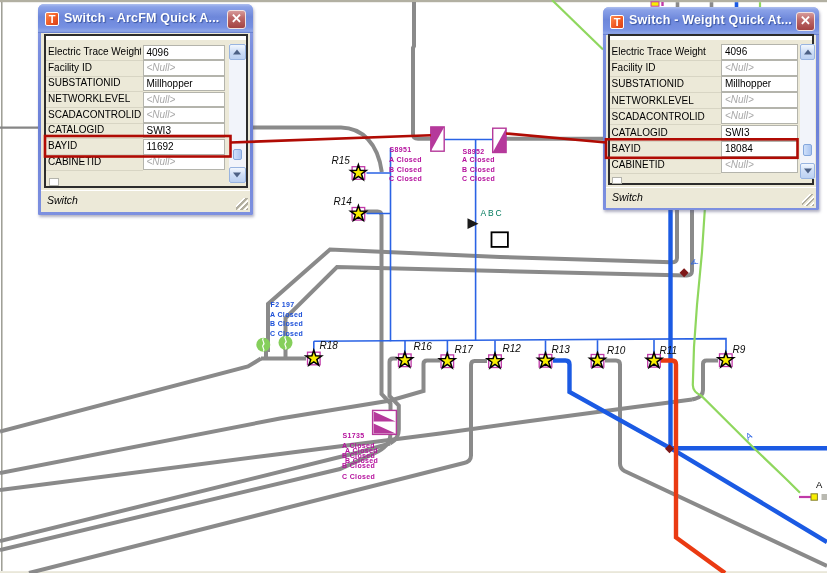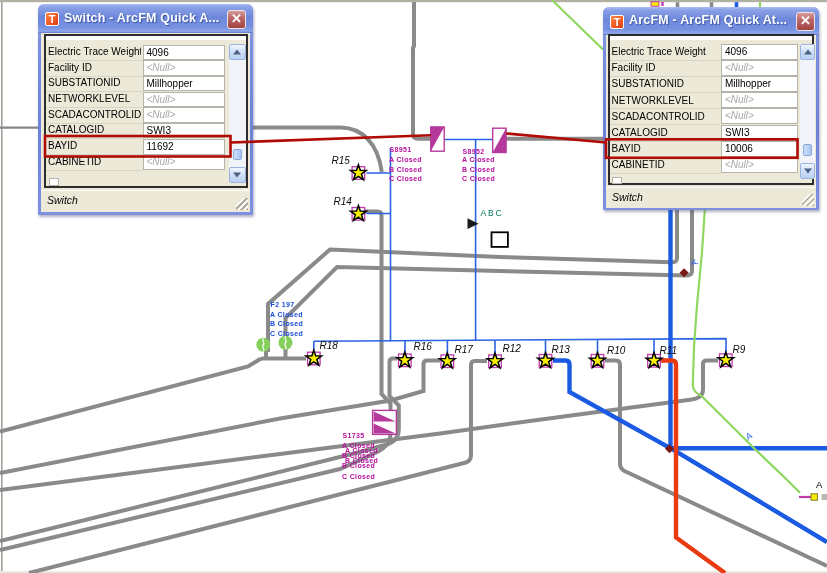--- a/index.html
+++ b/index.html
@@ -227,21 +227,21 @@
   </div>
   <div class="status" style="left:3px;top:186px;width:209px;height:21px;">
     <div style="position:absolute;left:6px;top:3px;">Switch</div>
     <div class="grip"></div>
   </div>
 </div>
 
 <div class="win" style="left:603px;top:7px;width:216px;height:203px;">
   <div class="tbar" style="height:28px;"></div>
   <div class="ticon" style="top:7.5px;">T</div>
-  <div class="ttext" style="top:5.5px;">ArcFM - ArcFM Quick At...</div>
+  <div class="ttext" style="top:5.5px;">Switch - Weight Quick At...</div>
   <div class="tclose" style="left:193px;top:5px;">✕</div>
   <div class="body" style="left:3px;top:28px;width:210px;height:172px;"></div>
   <div class="tframe" style="left:4.5px;top:26.5px;width:206.5px;height:151px;">
     <div style="position:absolute;left:0;top:0;width:100%;height:4.5px;background:#fff;"></div>
     <div class="lab" style="left:2px;top:8.5px;width:107.5px;height:15.2px;line-height:15.2px;">Electric Trace Weight</div>
 <div class="sep" style="left:0;top:24.1px;width:111.5px;"></div>
 <div class="val" style="left:111.5px;top:8.1px;width:76.5px;height:16.1px;line-height:14.6px;">4096</div>
 <div class="lab" style="left:2px;top:24.7px;width:107.5px;height:15.2px;line-height:15.2px;">Facility ID</div>
 <div class="sep" style="left:0;top:40.3px;width:111.5px;"></div>
 <div class="val nul" style="left:111.5px;top:24.3px;width:76.5px;height:16.1px;line-height:14.6px;">&lt;Null&gt;</div>
@@ -252,21 +252,21 @@
 <div class="sep" style="left:0;top:72.7px;width:111.5px;"></div>
 <div class="val nul" style="left:111.5px;top:56.7px;width:76.5px;height:16.1px;line-height:14.6px;">&lt;Null&gt;</div>
 <div class="lab" style="left:2px;top:73.3px;width:107.5px;height:15.2px;line-height:15.2px;">SCADACONTROLID</div>
 <div class="sep" style="left:0;top:88.9px;width:111.5px;"></div>
 <div class="val nul" style="left:111.5px;top:72.9px;width:76.5px;height:16.1px;line-height:14.6px;">&lt;Null&gt;</div>
 <div class="lab" style="left:2px;top:89.5px;width:107.5px;height:15.2px;line-height:15.2px;">CATALOGID</div>
 <div class="sep" style="left:0;top:105.1px;width:111.5px;"></div>
 <div class="val" style="left:111.5px;top:89.1px;width:76.5px;height:16.1px;line-height:14.6px;">SWI3</div>
 <div class="lab" style="left:2px;top:105.7px;width:107.5px;height:15.2px;line-height:15.2px;">BAYID</div>
 <div class="sep" style="left:0;top:121.3px;width:111.5px;"></div>
-<div class="val" style="left:111.5px;top:105.3px;width:76.5px;height:16.1px;line-height:14.6px;">10006</div>
+<div class="val" style="left:111.5px;top:105.3px;width:76.5px;height:16.1px;line-height:14.6px;">18084</div>
 <div class="lab" style="left:2px;top:121.9px;width:107.5px;height:15.2px;line-height:15.2px;">CABINETID</div>
 <div class="sep" style="left:0;top:137.5px;width:111.5px;"></div>
 <div class="val nul" style="left:111.5px;top:121.5px;width:76.5px;height:16.1px;line-height:14.6px;">&lt;Null&gt;</div>
     <div class="sbar" style="left:190.5px;top:8px;width:15px;height:135px;">
       <div class="sbtn" style="top:0;">
           <div class="arr" style="border-left:4px solid transparent;border-right:4px solid transparent;border-bottom:5px solid #4d6185;"></div>
         </div>
       <div class="sbtn" style="top:119px;">
           <div class="arr" style="border-left:4px solid transparent;border-right:4px solid transparent;border-top:5px solid #4d6185;"></div>
         </div>

